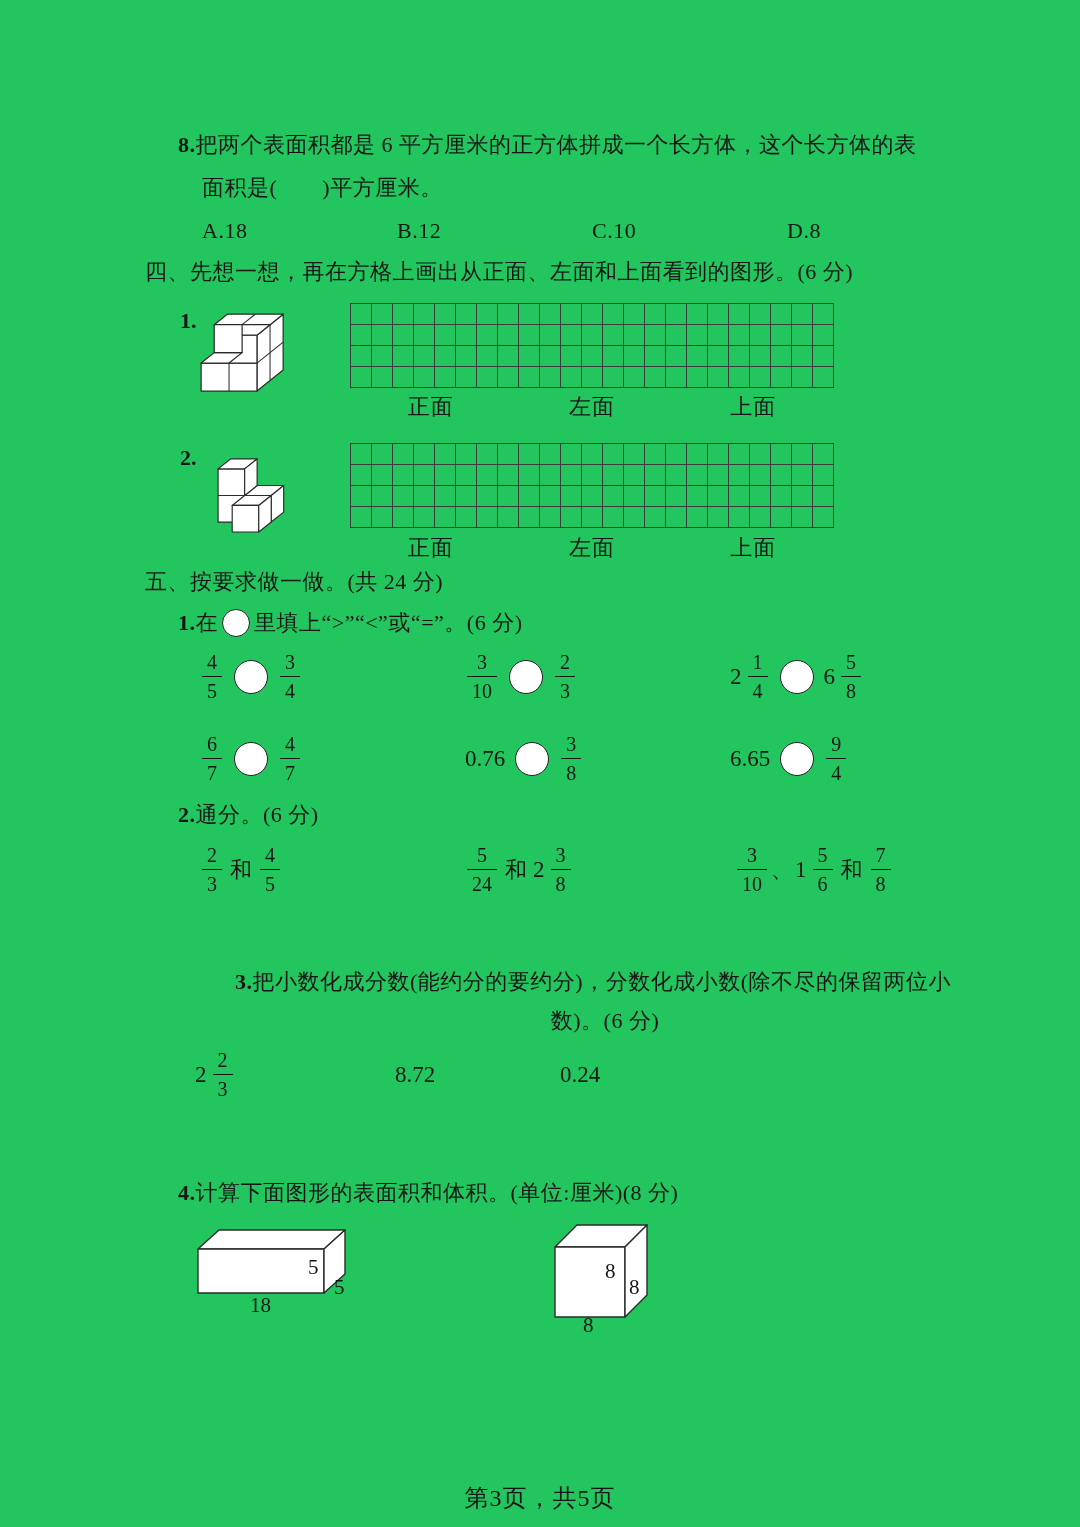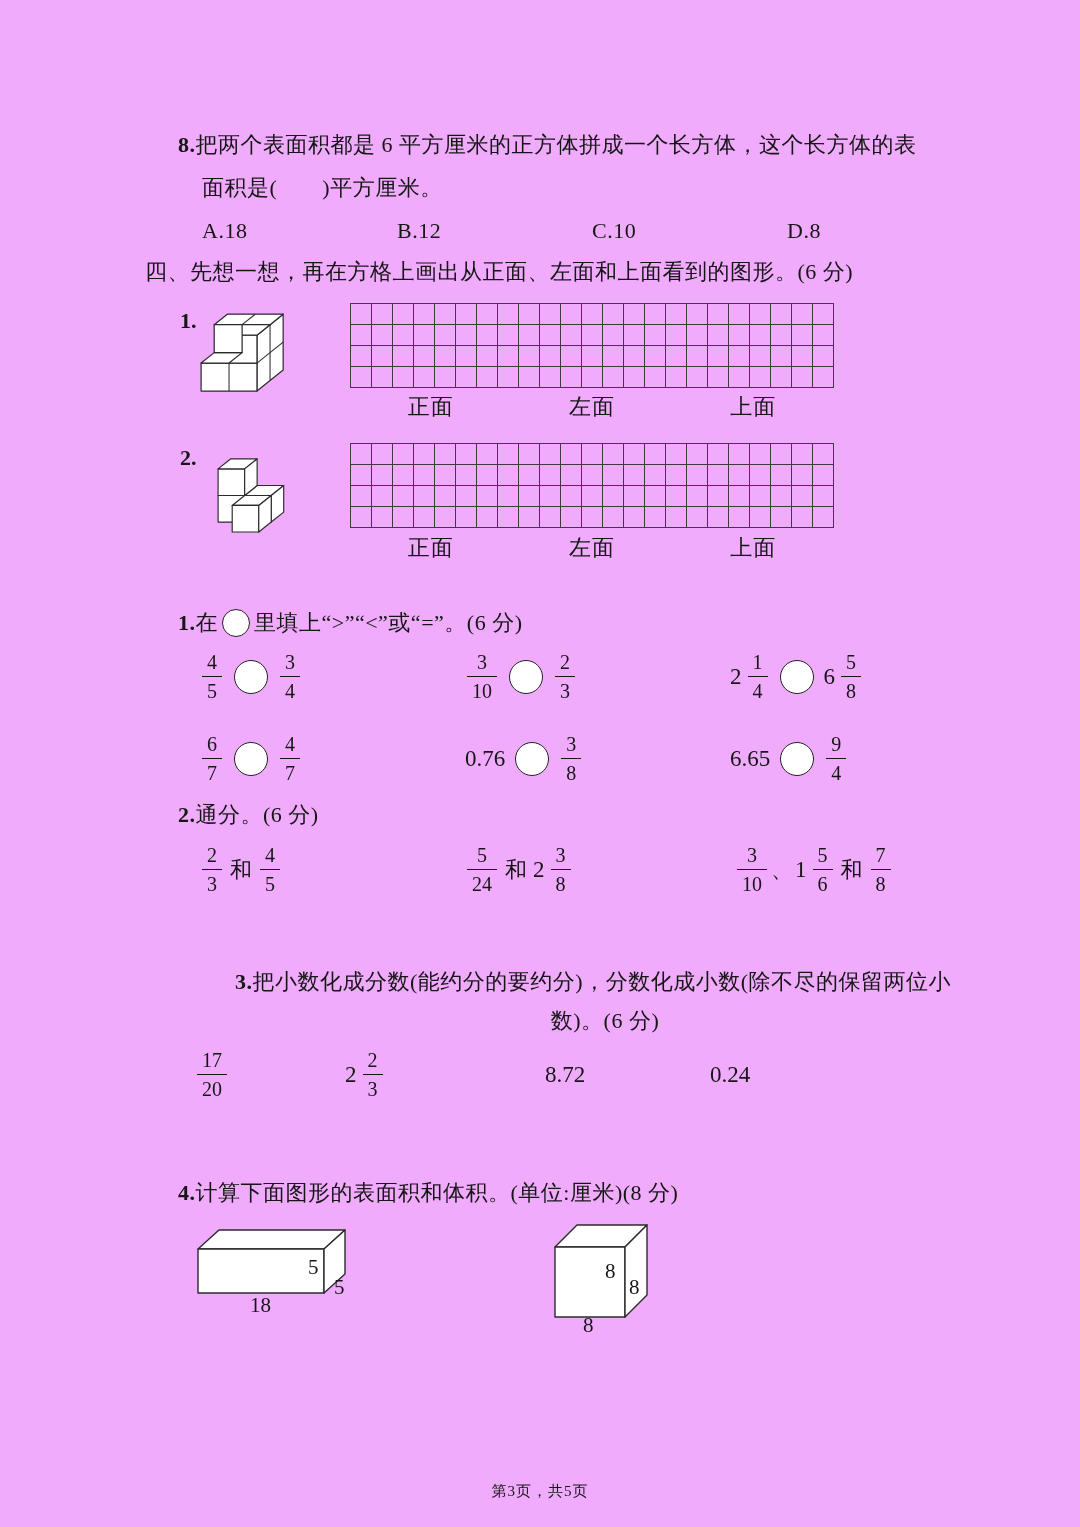--- a/index.html
+++ b/index.html
@@ -1,16 +1,16 @@
 <!DOCTYPE html>
 <html><head>
 <meta charset="utf-8">
 <style>
   html,body{margin:0;padding:0;background:#ffffff;}
-  .page{position:relative;width:1080px;height:1527px;background:#f0abfc;
+  .page{position:relative;width:1080px;height:1527px;background:#22c55e;
         font-family:"Liberation Serif","DejaVu Serif",serif;color:#161616;overflow:hidden;}
   .abs{position:absolute;}
   .txt{font-size:22px;letter-spacing:.5px;}
   .qno{font-weight:700;}
 
   
   .q8{left:178px;top:124px;width:830px;line-height:1.95;}
   .q8 .indent{padding-left:24px;}
   .q8 .options{display:flex;padding-left:24px;}
   .q8 .opt{width:195px;font-size:22px;letter-spacing:.5px;}
@@ -79,21 +79,21 @@
   .cv-c2{width:160px;}
   .cv-c3{width:165px;margin-left:40px;}
 
   
   .cuboid-wrap{left:192px;top:1215px;width:220px;height:115px;}
   .cube-wrap{left:545px;top:1205px;width:130px;height:130px;}
   .flabel{position:absolute;font-size:21px;}
   svg polygon{fill:#ffffff;stroke:#2b2b2b;stroke-width:1.4;stroke-linejoin:round;}
   svg line{stroke:#2b2b2b;stroke-width:1.2;}
 
-  .footer{left:0;top:1482px;width:1080px;text-align:center;font-size:15px;letter-spacing:1px;}
+  .footer{left:0;top:1482px;width:1080px;text-align:center;font-size:24px;letter-spacing:1px;}
 </style>
 </head>
 <body>
 
 <div class="page">
 
   <section class="abs q8">
     <div class="txt"><b class="qno">8.</b><span>把两个表面积都是 6 平方厘米的正方体拼成一个长方体，这个长方体的表</span></div>
     <div class="txt indent">面积是(　　)平方厘米。</div>
     <div class="options">
@@ -145,20 +145,21 @@
       <polygon points="79,80 94,68 94,100 79,112"></polygon>
     </svg>
     <div class="grid"></div>
     <div class="glabels">
       <span>正面</span>
       <span>左面</span>
       <span>上面</span>
     </div>
   </div>
 
+  <div class="abs sec-h s5">五、按要求做一做。(共 24 分)</div>
 
   <div class="abs qline q1l">
     <b class="qno">1.</b>
       <span>在</span>
       <span class="circle sm"></span>
       <span>里填上“&gt;”“&lt;”或“=”。(6 分)</span>
   </div>
 
   <div class="abs cmp-row r1">
     <div class="cmp-cell">
@@ -273,26 +274,20 @@
           <span class="fd">8</span>
         </span>
     </div>
   </div>
 
   <section class="abs cv">
     <div class="txt"><b class="qno">3.</b><span>把小数化成分数(能约分的要约分)，分数化成小数(除不尽的保留两位小</span></div>
     <div class="txt indent">数)。(6 分)</div>
   </section>
   <div class="abs cv-row">
-    <div class="cv-c cv-c1">
-      <span class="frac">
-          <span class="fn">17</span>
-          <span class="fd">20</span>
-        </span>
-    </div>
     <div class="cv-c cv-c2">
       <span class="whole">2</span>
       <span class="frac">
           <span class="fn">2</span>
           <span class="fd">3</span>
         </span>
     </div>
     <div class="cv-c cv-c3">
       <span class="dec">8.72</span>
     </div>

